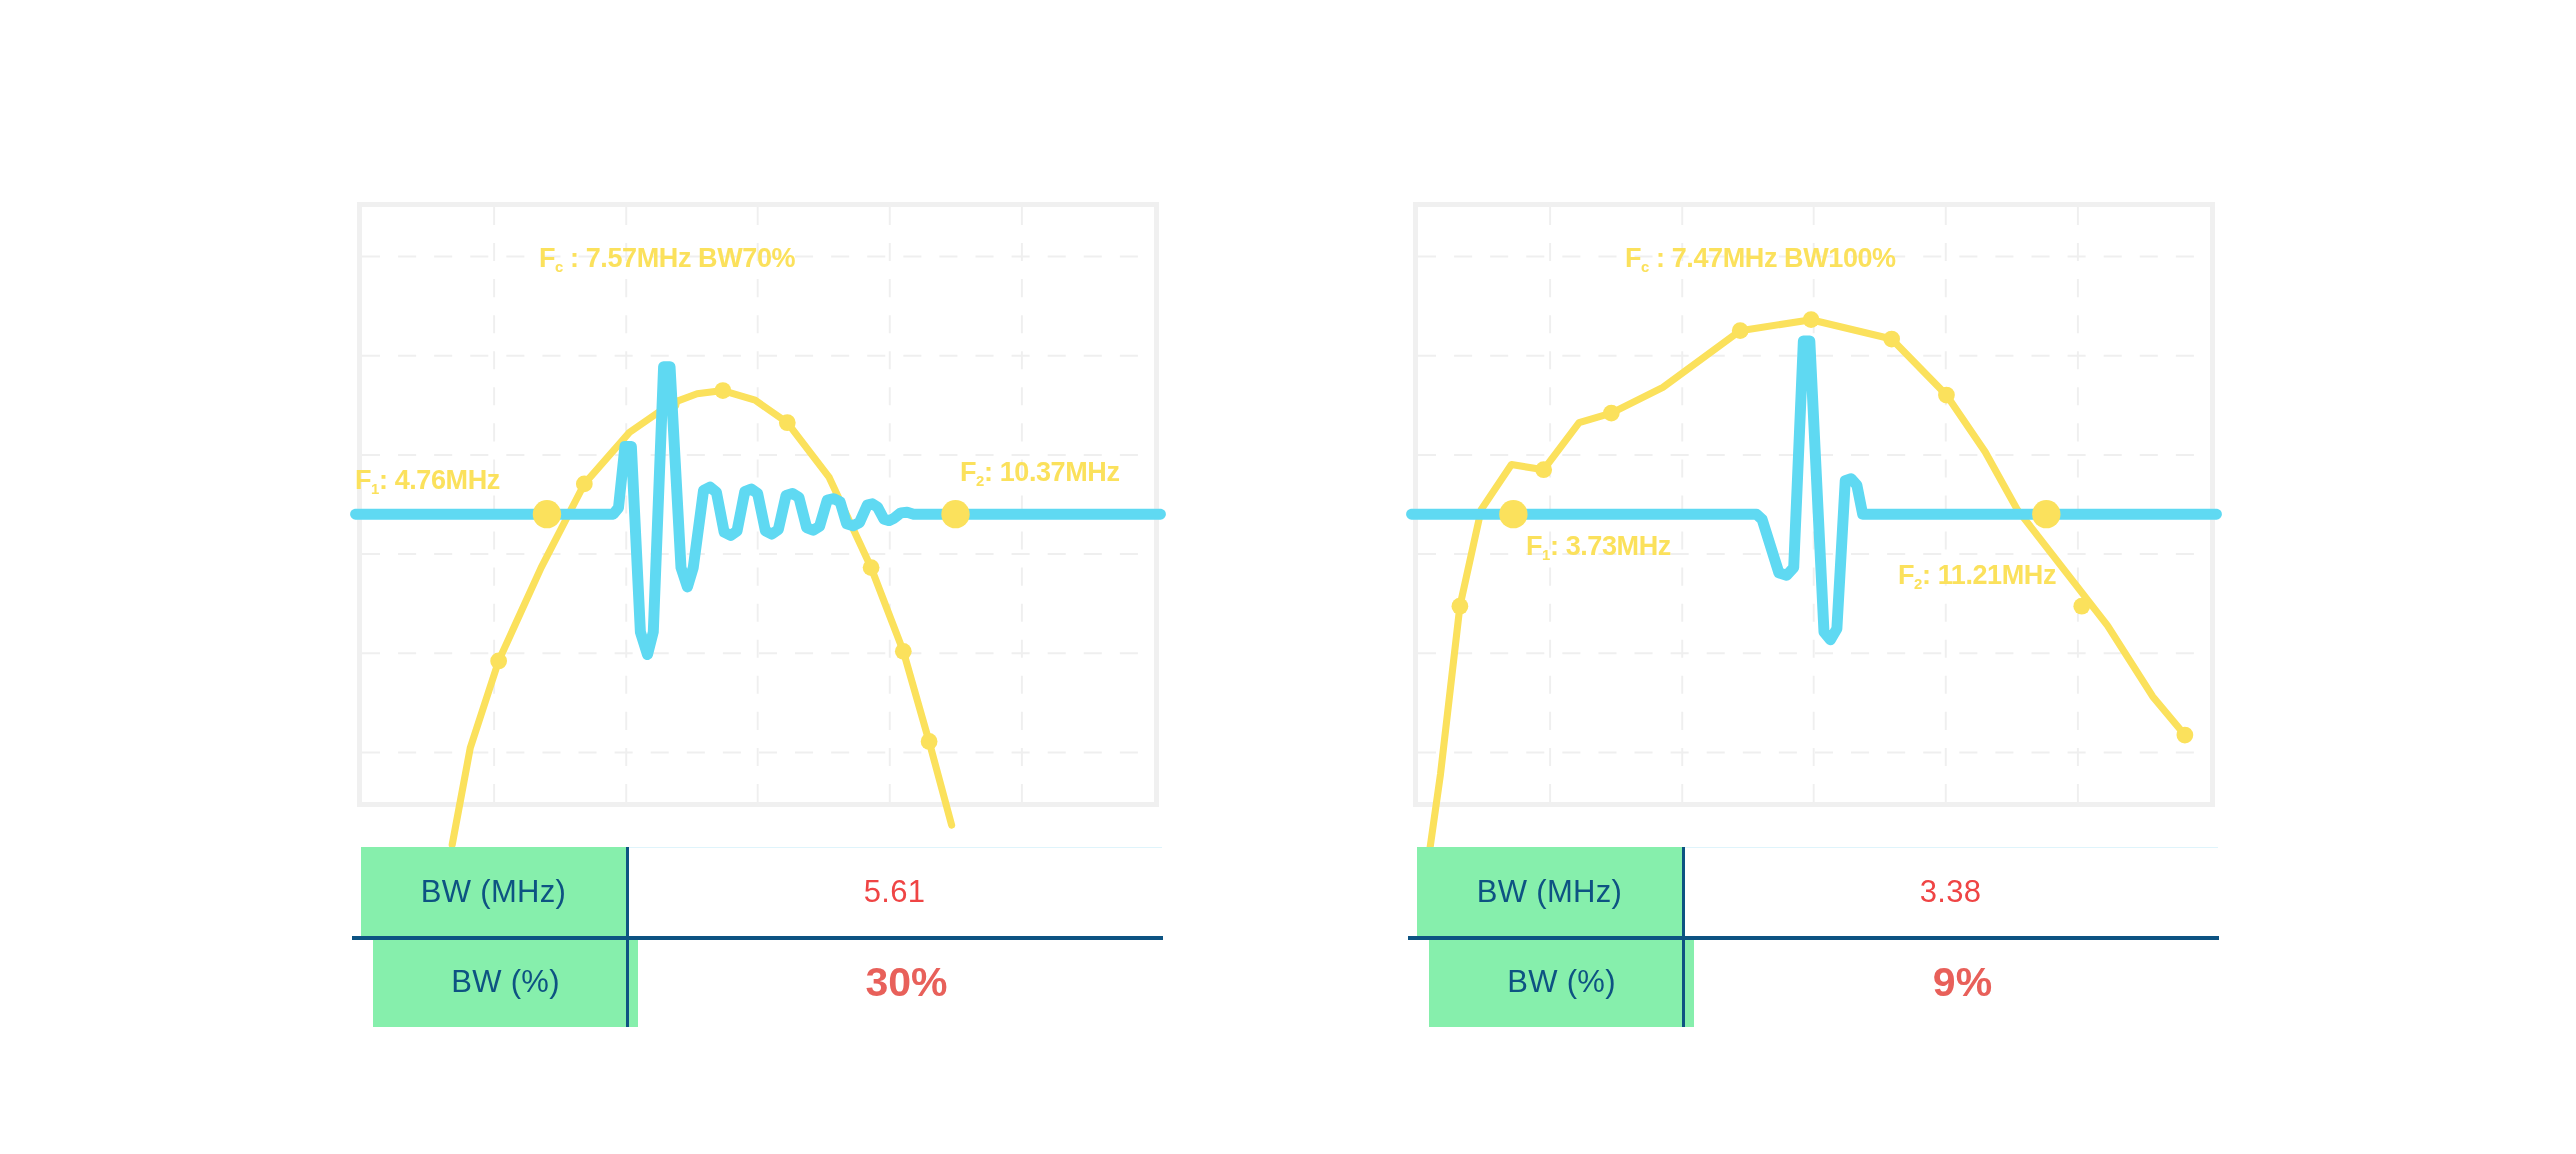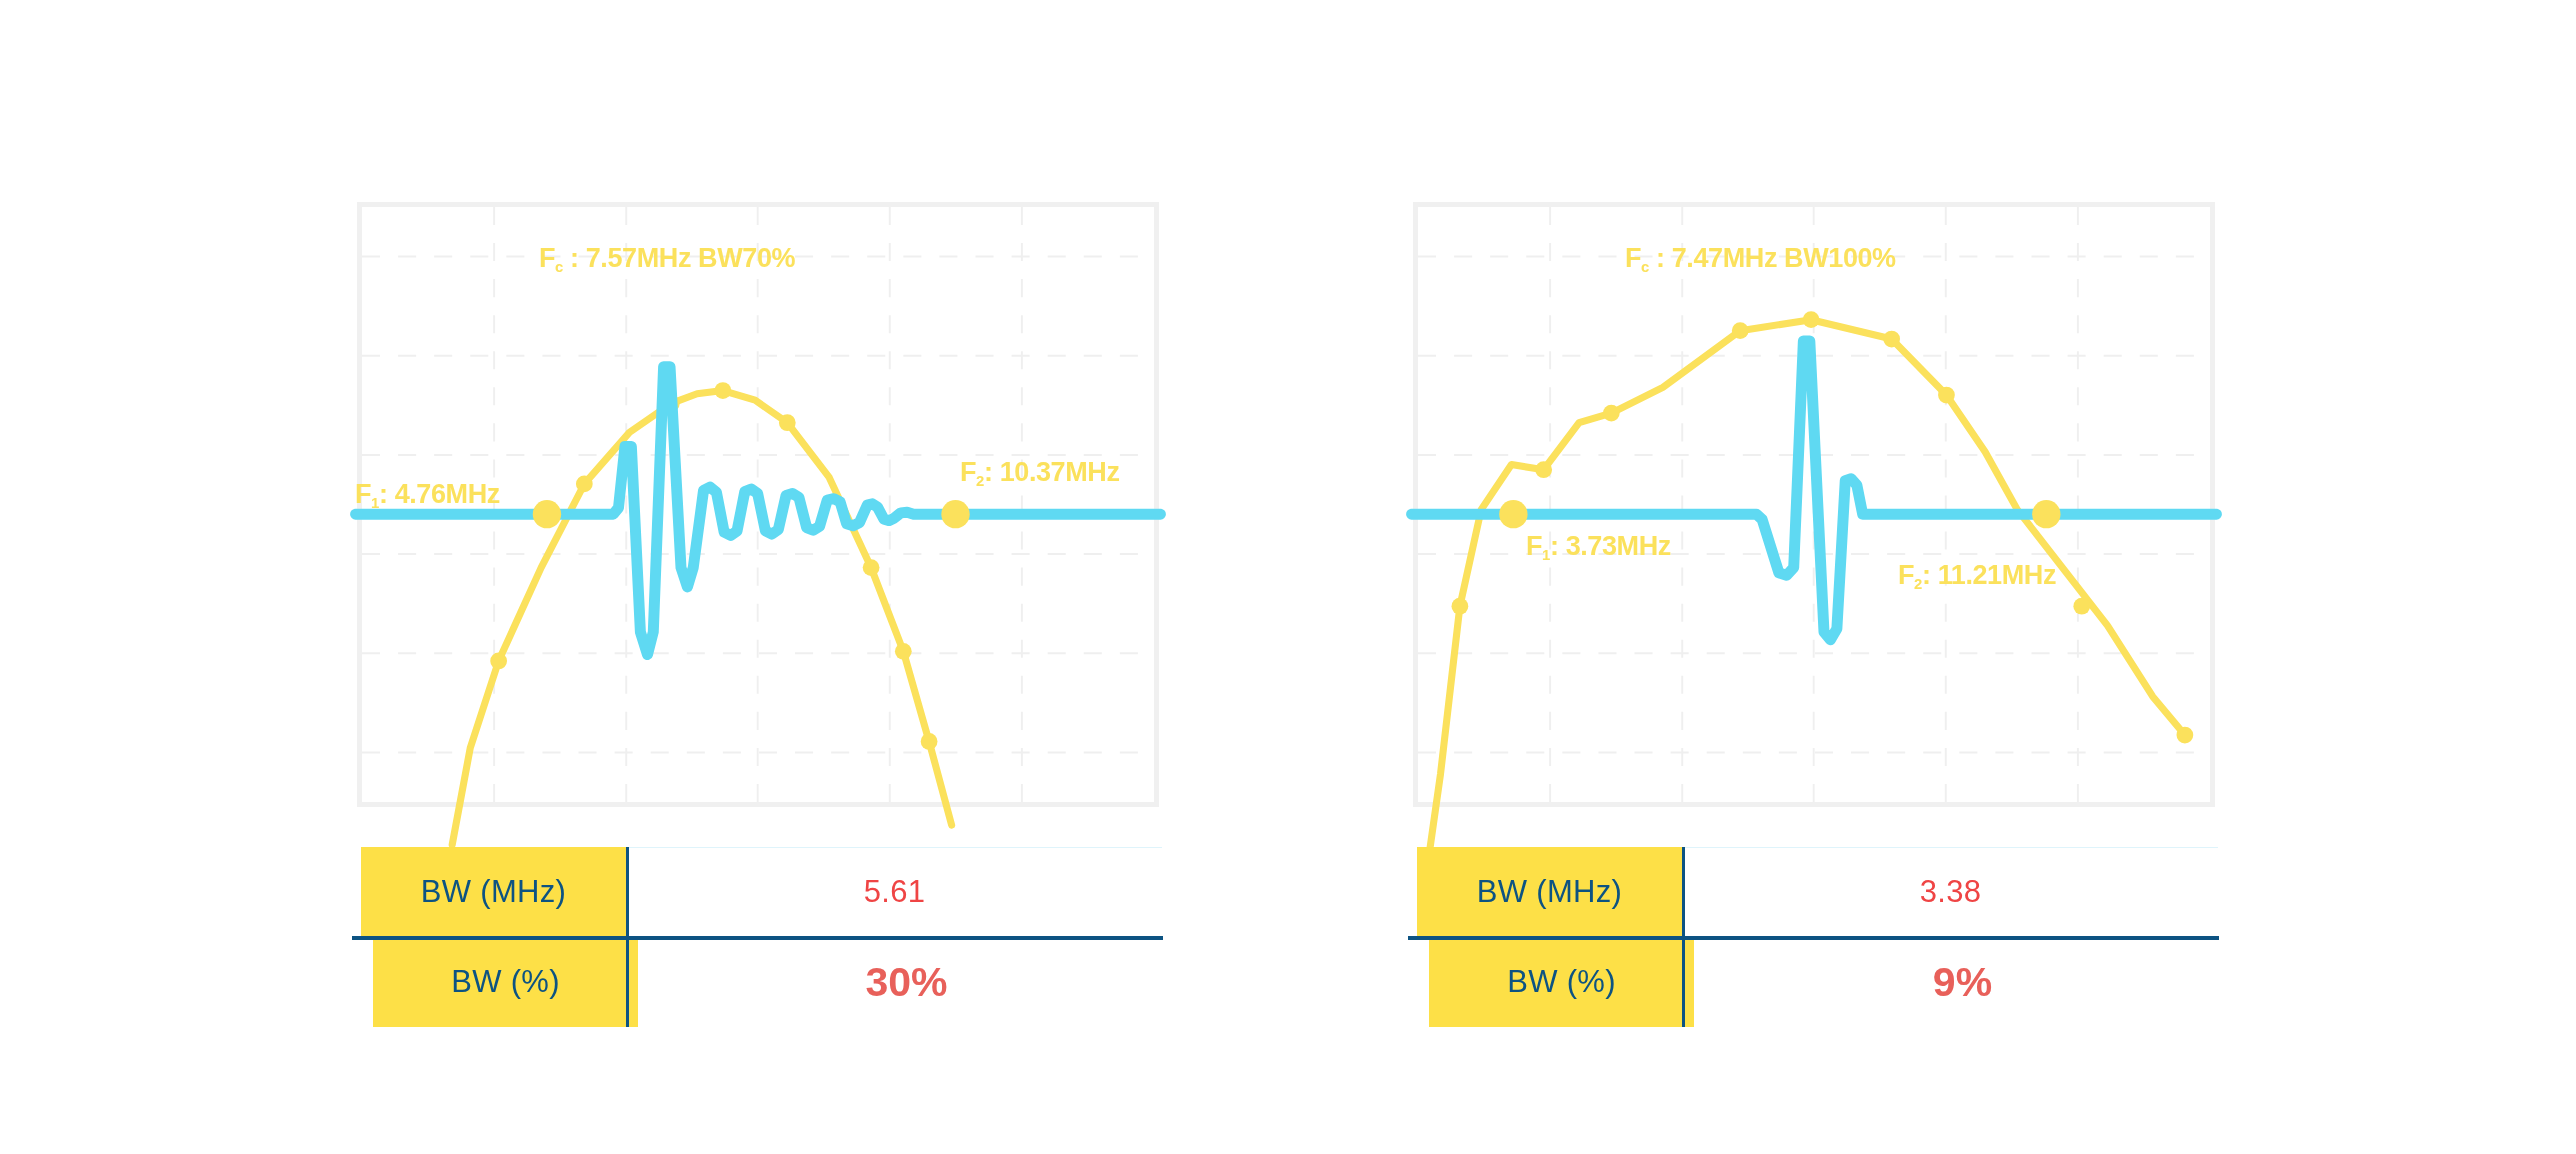--- a/index.html
+++ b/index.html
@@ -80,21 +80,21 @@
     left: 0;
     width: 100%;
     height: 90px;
     display: flex;
   }
   .bw-row.r0 { top: 0; }
   .bw-row.r1 { top: 90px; margin-left: 12px; }
 
   .bw-head {
     width: 265px;
-    background: #fde047;
+    background: #86efac;
     color: #0D5382;
     font-size: 31px;
     display: flex;
     align-items: center;
     justify-content: center;
     box-sizing: border-box;
     letter-spacing: 0.3px;
   }
   .bw-cell {
     flex: 1;
@@ -205,21 +205,21 @@
 
         <circle cx="287" cy="477" r="22" fill="#FBE15C"></circle>
         <circle cx="921" cy="477" r="22" fill="#FBE15C"></circle>
       </svg>
     </div>
 
     <div class="annot" style="left:217px; top:245px;">
       <span>F</span><sub>c</sub><span> : 7.57MHz BW70%</span>
     </div>
 
-    <div class="annot" style="left:33px; top:481px;">
+    <div class="annot" style="left:33px; top:467px;">
       <span>F</span><sub>1</sub><span>: 4.76MHz</span>
     </div>
 
     <div class="annot" style="left:638px; top:459px;">
       <span>F</span><sub>2</sub><span>: 10.37MHz</span>
     </div>
 
     <div class="bw-table">
       <div class="bw-row r0">
         <div class="bw-head">BW (MHz)</div>

